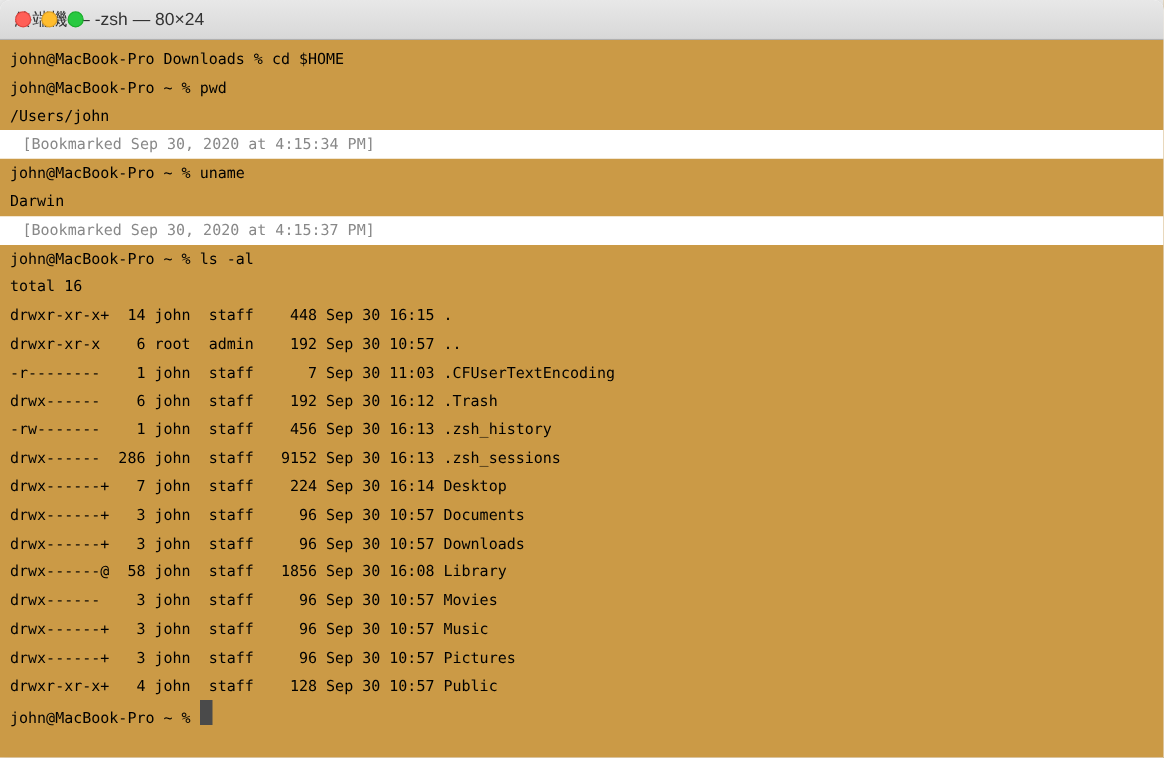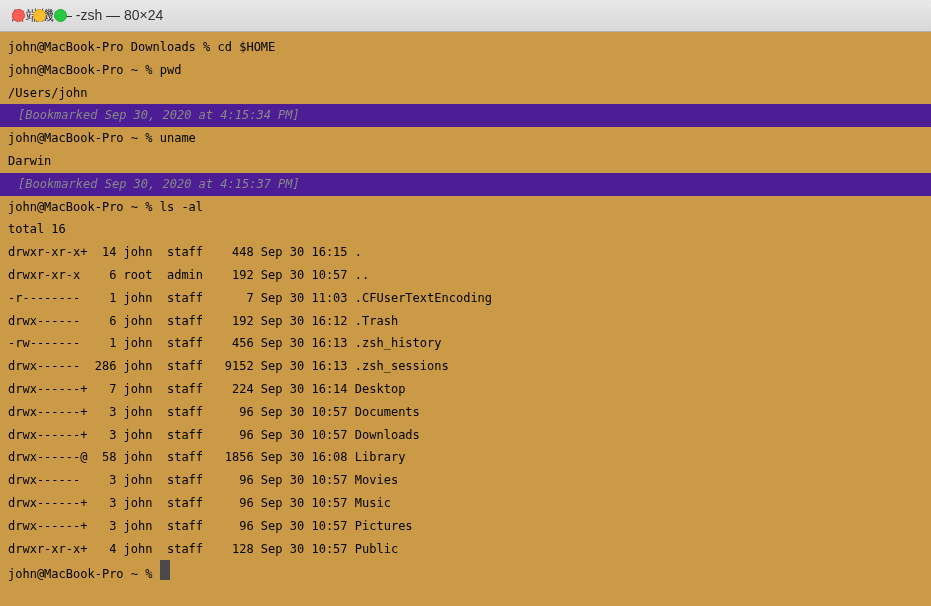--- a/index.html
+++ b/index.html
@@ -53,25 +53,24 @@
       padding: 4px 8px;
       font-family: "Menlo", "Monaco", monospace;
       font-size: 12px;
       line-height: 22.8px;
       color: #000;
       white-space: pre;
       overflow: hidden;
     }
     .line { display: block; }
     .bookmark {
-      background: #4c1d95;
+      background: #ffffff;
       color: #888;
       padding-left: 18px;
       margin: 0 -8px;
-      font-style: italic;
     }
     .cursor {
       display: inline-block;
       width: 10px;
       height: 20px;
       background: #4a4a4a;
       vertical-align: text-bottom;
       margin-bottom: 1px;
     }
   </style>

